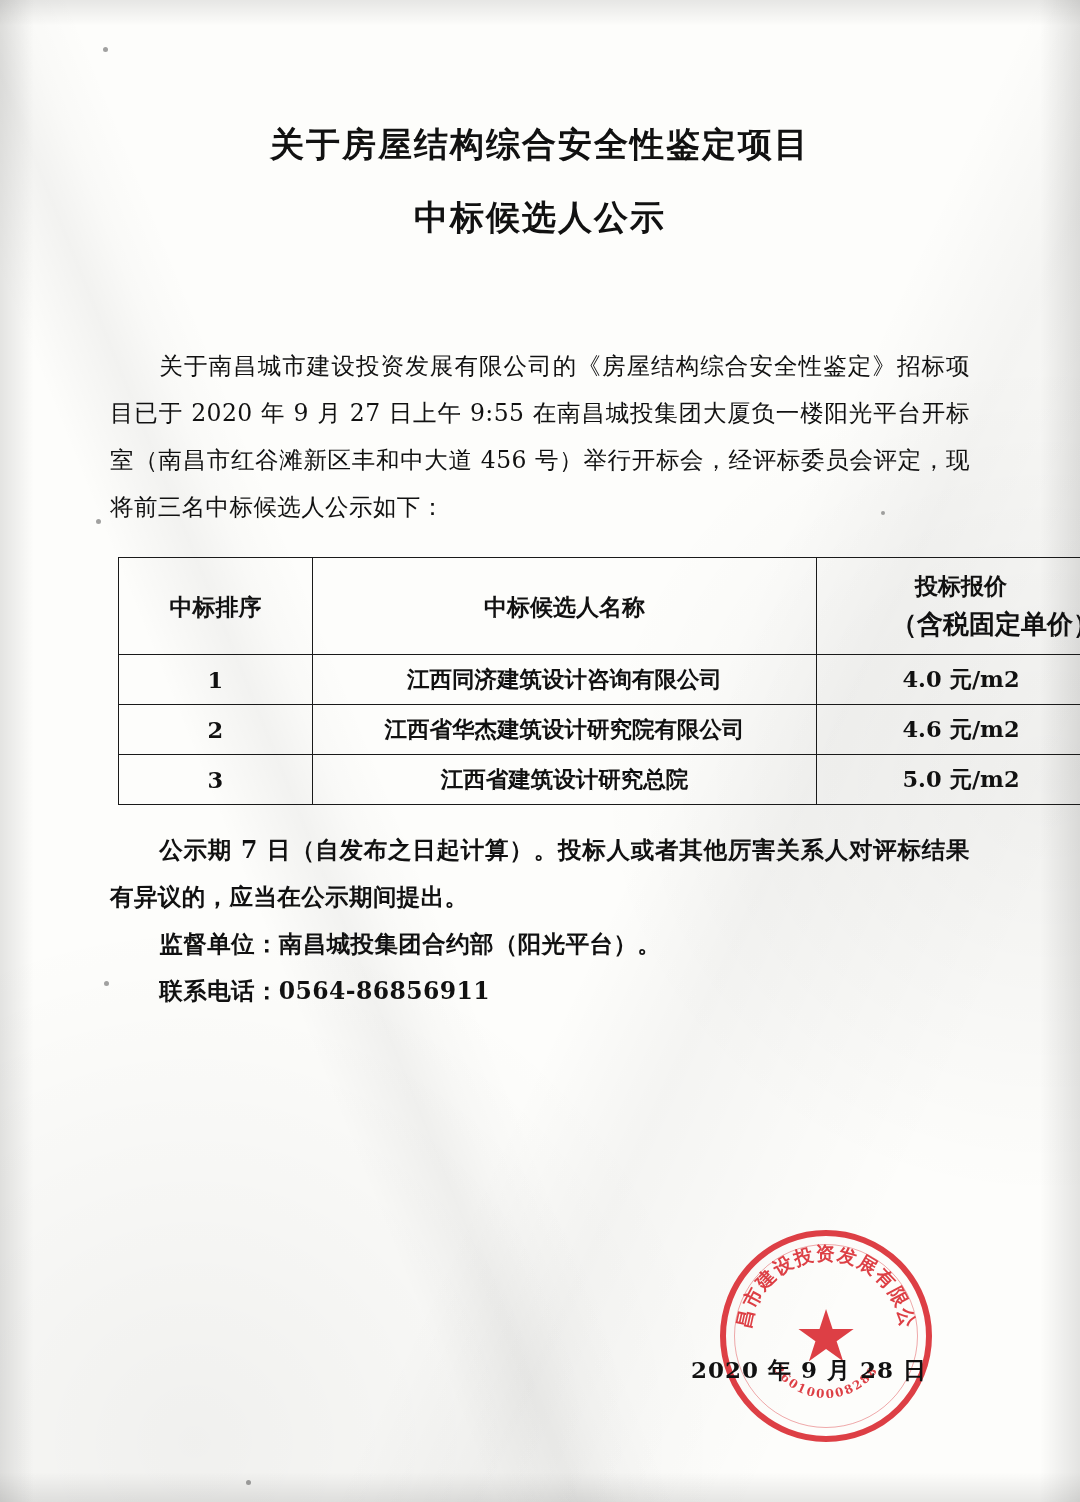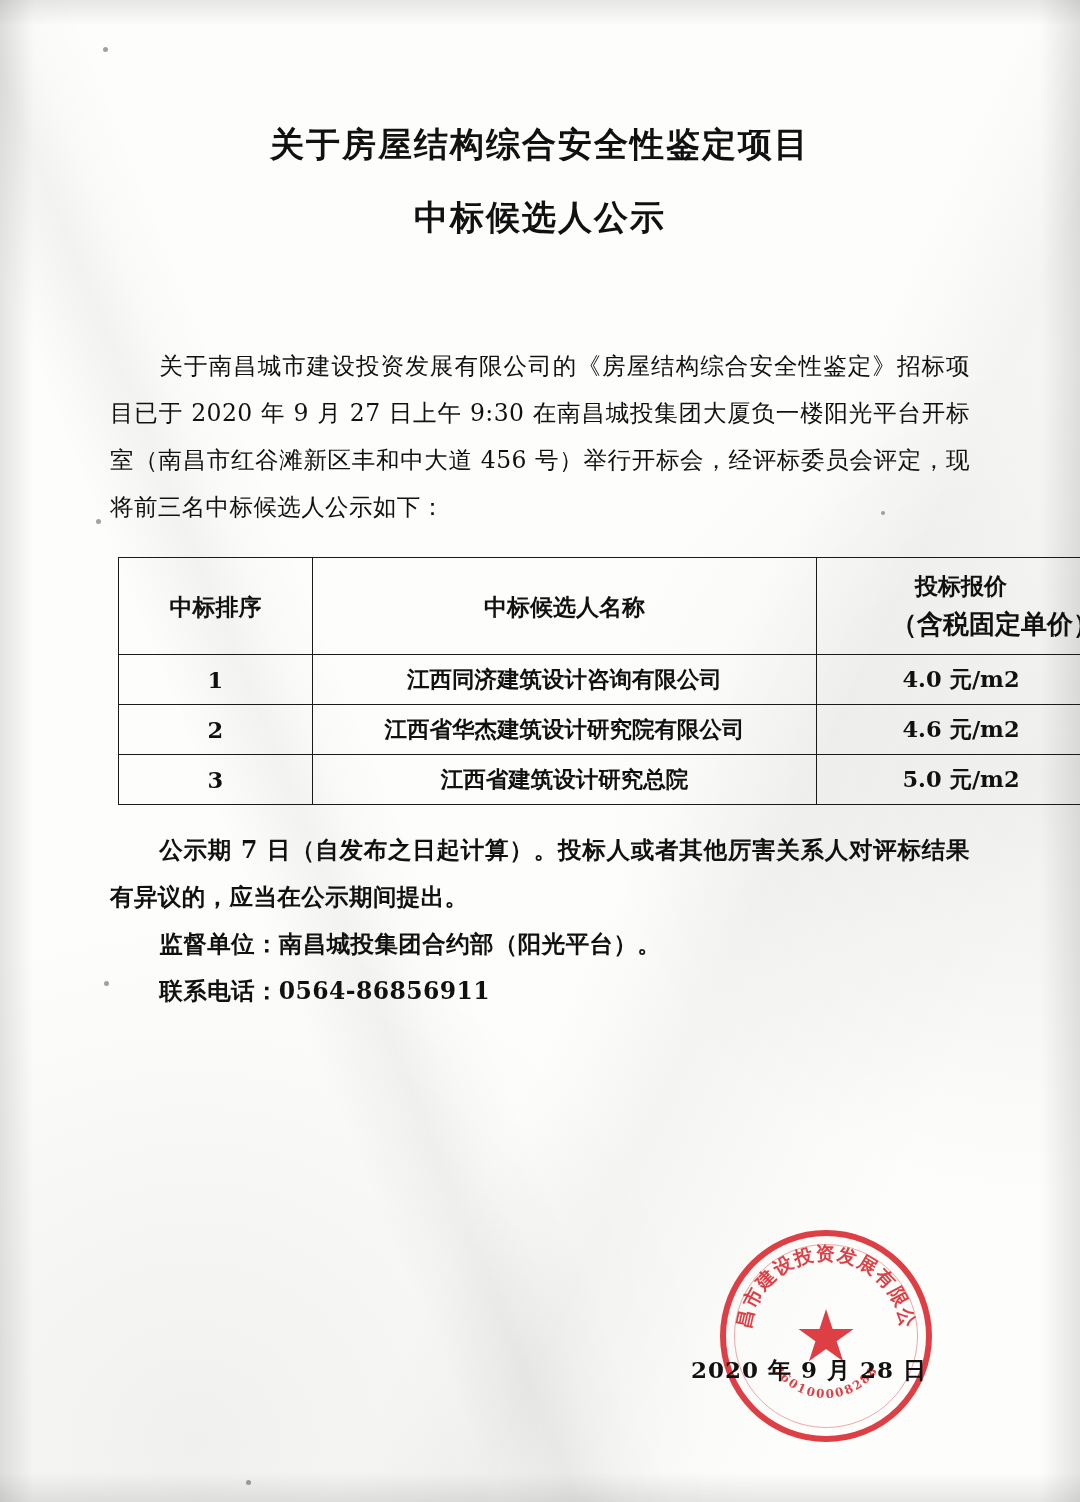--- a/index.html
+++ b/index.html
@@ -194,21 +194,21 @@
   <div class="speck" style="left:881px; top:511px; width:4px; height:4px;"></div>
   <div class="speck" style="left:246px; top:1480px; width:5px; height:5px;"></div>
 
   <div class="content">
 
     <div class="title">
       <span>关于房屋结构综合安全性鉴定项目</span>
       <span class="line2">中标候选人公示</span>
     </div>
 
-    <div class="body-text indent">关于南昌城市建设投资发展有限公司的《房屋结构综合安全性鉴定》招标项目已于 2020 年 9 月 27 日上午 9:30 在南昌城投集团大厦负一楼阳光平台开标室（南昌市红谷滩新区丰和中大道 456 号）举行开标会，经评标委员会评定，现将前三名中标候选人公示如下：</div>
+    <div class="body-text indent">关于南昌城市建设投资发展有限公司的《房屋结构综合安全性鉴定》招标项目已于 2020 年 9 月 27 日上午 9:55 在南昌城投集团大厦负一楼阳光平台开标室（南昌市红谷滩新区丰和中大道 456 号）举行开标会，经评标委员会评定，现将前三名中标候选人公示如下：</div>
 
     <table class="bids">
       <thead>
         <tr>
           <th class="col-rank">中标排序</th>
           <th class="col-name">中标候选人名称</th>
           <th class="col-price">
             <span>投标报价</span>
             <span class="sub">（含税固定单价）</span>
           </th>

